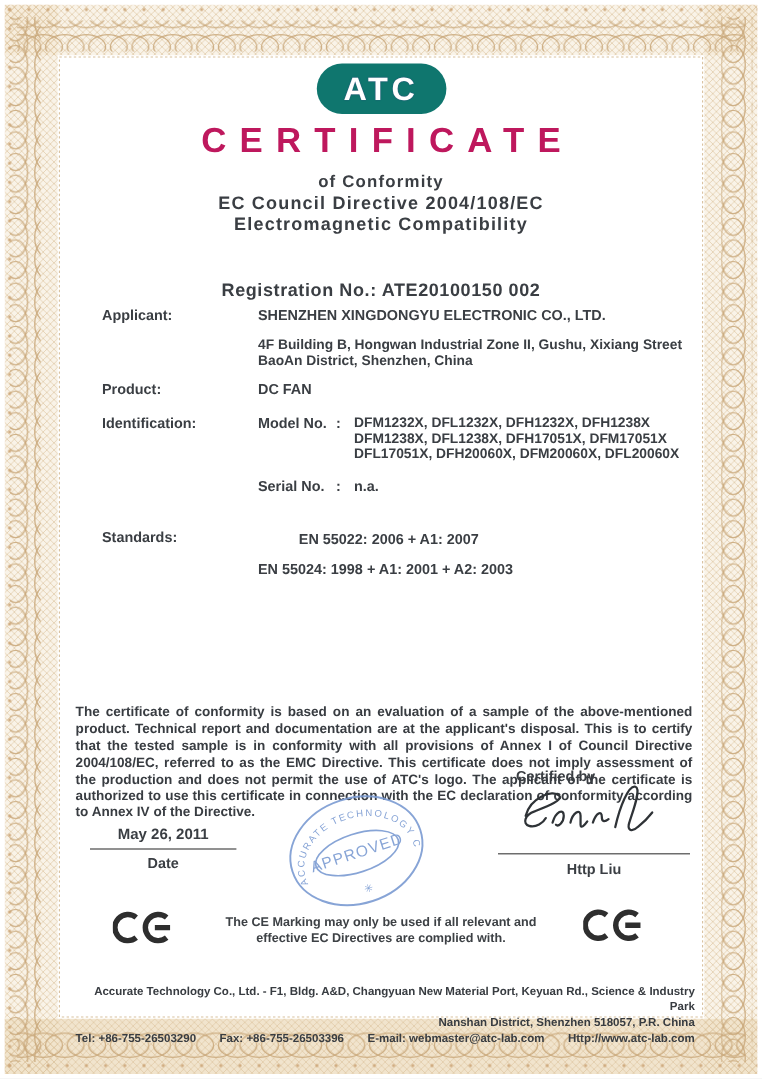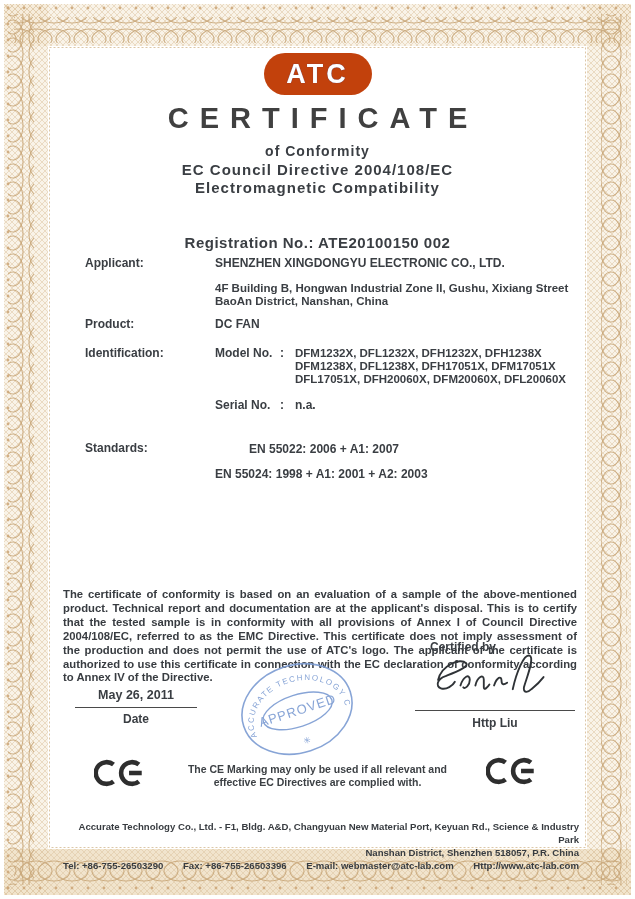--- a/index.html
+++ b/index.html
@@ -17,26 +17,26 @@
   .border-svg{position:absolute;inset:0;z-index:0;}
   .content-layer{position:absolute;inset:0;z-index:1;}
 
   
   .logo{
     top:53px;left:0;right:0;
     display:flex;justify-content:center;
   }
   .logo-pill{
     width:108px;height:42px;border-radius:22px;
-    background:#c2410c;
+    background:#0f766e;
     display:flex;align-items:center;justify-content:center;
     color:#ffffff;font-weight:bold;font-size:27px;letter-spacing:3px;
     text-shadow:0 0 1px #3d3a7d;
   }
-  .title{top:102px;font-size:29px;font-weight:bold;letter-spacing:11px;padding-left:11px;color:#404040;}
+  .title{top:102px;font-size:29px;font-weight:bold;letter-spacing:11px;padding-left:11px;color:#be185d;}
   .subtitle{top:143px;font-size:14px;font-weight:bold;letter-spacing:1px;}
   .directive1{top:161px;font-size:15px;font-weight:bold;letter-spacing:1px;}
   .directive2{top:179px;font-size:15px;font-weight:bold;letter-spacing:1px;}
   .registration{top:222px;font-size:15px;font-weight:bold;letter-spacing:0.5px;margin-top:12px;}
 
   
   .flabel{font-size:12px;font-weight:bold;}
   .fvalue{font-size:12px;font-weight:bold;}
   .fsmall{font-size:11.5px;font-weight:bold;line-height:13.5px;}
 
@@ -125,21 +125,21 @@
     </div>
     <div class="abs centered title">CERTIFICATE</div>
     <div class="abs centered subtitle">of Conformity</div>
     <div class="abs centered directive1">EC Council Directive 2004/108/EC</div>
     <div class="abs centered directive2">Electromagnetic Compatibility</div>
     <div class="abs centered registration">Registration No.: ATE20100150 002</div>
 
     <div class="abs flabel" style="top:256px;left:85px;">Applicant:</div>
     <div class="abs fvalue" style="top:256px;left:215px;">SHENZHEN XINGDONGYU ELECTRONIC CO., LTD.</div>
     <div class="abs fsmall" style="top:282px;left:215px;">4F Building B, Hongwan Industrial Zone II, Gushu, Xixiang Street</div>
-    <div class="abs fsmall" style="top:295px;left:215px;">BaoAn District, Nanshan, China</div>
+    <div class="abs fsmall" style="top:295px;left:215px;">BaoAn District, Shenzhen, China</div>
 
     <div class="abs flabel" style="top:317px;left:85px;">Product:</div>
     <div class="abs fvalue" style="top:317px;left:215px;">DC FAN</div>
 
     <div class="abs flabel" style="top:346px;left:85px;">Identification:</div>
     <div class="abs fvalue" style="top:346px;left:215px;">Model No.</div>
     <div class="abs fvalue" style="top:346px;left:280px;">:</div>
     <div class="abs fsmall" style="top:347px;left:295px;">DFM1232X, DFL1232X, DFH1232X, DFH1238X</div>
     <div class="abs fsmall" style="top:360px;left:295px;">DFM1238X, DFL1238X, DFH17051X, DFM17051X</div>
     <div class="abs fsmall" style="top:373px;left:295px;">DFL17051X, DFH20060X, DFM20060X, DFL20060X</div>

